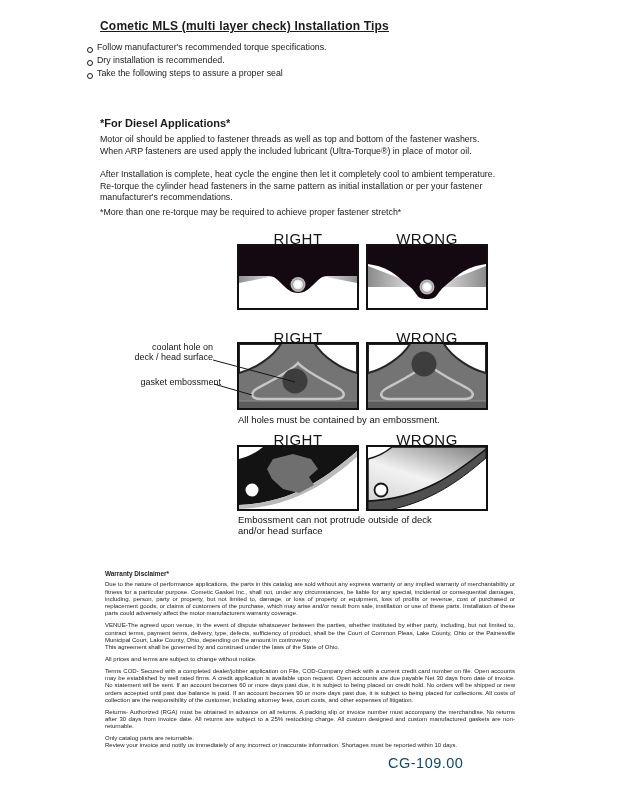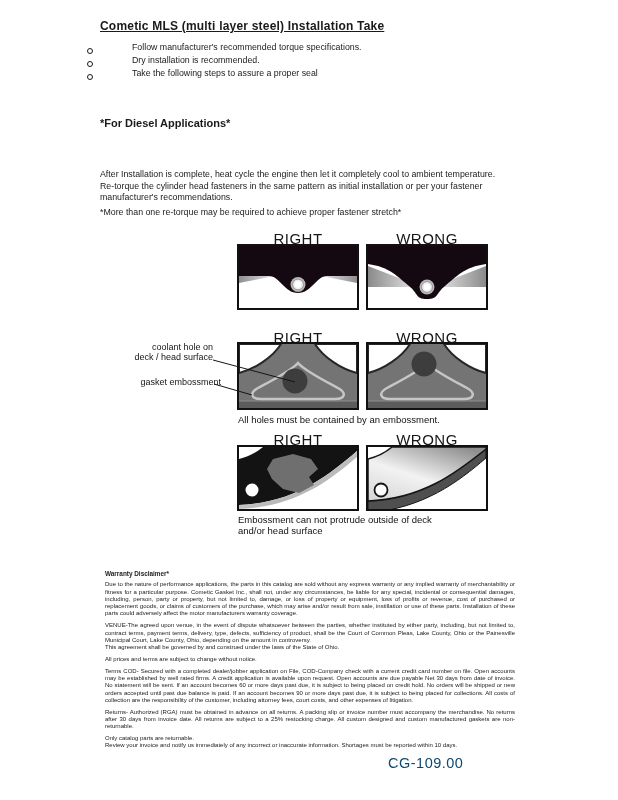--- a/index.html
+++ b/index.html
@@ -5,21 +5,21 @@
   html,body{margin:0;padding:0;background:#fff;}
   #page{
     position:relative;width:618px;height:800px;background:#ffffff;overflow:hidden;
     font-family:"Liberation Sans","DejaVu Sans",sans-serif;color:#1a1a1a;
   }
   .abs{position:absolute;}
   
   .doc-title{left:100px;top:19px;font-size:12px;font-weight:bold;text-decoration:underline;letter-spacing:.2px;}
   
   .tips{left:87px;top:41px;width:434px;font-size:8.8px;line-height:13px;}
-  .tip-row{display:flex;align-items:flex-end;gap:35px;}
+  .tip-row{display:flex;align-items:center;}
   .tip-row.sub{padding-left:28px;}
   .marker{flex:0 0 auto;width:4px;height:4px;border-radius:50%;margin:4.5px 4px 0 0;}
   .marker.open{border:1px solid #1a1a1a;background:#fff;}
   .marker.filled{background:#1a1a1a;margin-top:5px;}
   
   .diesel-h{left:100px;top:117px;font-size:11px;font-weight:bold;}
   .body-p{left:100px;width:404px;font-size:8.8px;line-height:11.5px;}
   .p1{top:134px;}
   .p2{top:169px;}
   .p3{top:207px;}
@@ -36,38 +36,39 @@
   .legal{left:105px;top:570px;width:410px;font-size:6px;line-height:7.3px;text-align:justify;color:#222;}
   .legal h4{margin:0 0 4px 0;font-size:6.4px;}
   .legal p{margin:0 0 4.5px 0;white-space:pre-line;}
   .footer-code{left:388px;top:755px;font-size:14.5px;letter-spacing:.5px;color:#0c4a6e;}
 </style>
 </head>
 <body>
 
 <div id="page">
 
-  <div class="abs doc-title">Cometic MLS (multi layer steel) Installation Take</div>
+  <div class="abs doc-title">Cometic MLS (multi layer check) Installation Tips</div>
 
   <div class="abs tips">
     <div class="tip-row">
       <span class="marker open"></span>
       <span>Follow manufacturer's recommended torque specifications.</span>
     </div>
     <div class="tip-row">
       <span class="marker open"></span>
       <span>Dry installation is recommended.</span>
     </div>
     <div class="tip-row">
       <span class="marker open"></span>
       <span>Take the following steps to assure a proper seal</span>
     </div>
   </div>
 
   <div class="abs diesel-h">*For Diesel Applications*</div>
+  <div class="abs body-p p1">Motor oil should be applied to fastener threads as well as top and bottom of the fastener washers. When ARP fasteners are used apply the included lubricant (Ultra-Torque®) in place of motor oil.</div>
   <div class="abs body-p p2">After Installation is complete, heat cycle the engine then let it completely cool to ambient temperature. Re-torque the cylinder head fasteners in the same pattern as initial installation or per your fastener manufacturer's recommendations.</div>
   <div class="abs body-p p3">*More than one re-torque may be required to achieve proper fastener stretch*</div>
 
   <div class="abs fig-label" style="left:237px;top:230px;">RIGHT</div>
   <div class="abs fig-label" style="left:366px;top:230px;">WRONG</div>
 
   <div class="abs panel" style="left:237px;top:244px;">
     <svg width="118" height="62" viewBox="0 0 118 62">
       <defs>
         <linearGradient id="g1a" x1="0" y1="0" x2="1" y2="0">

